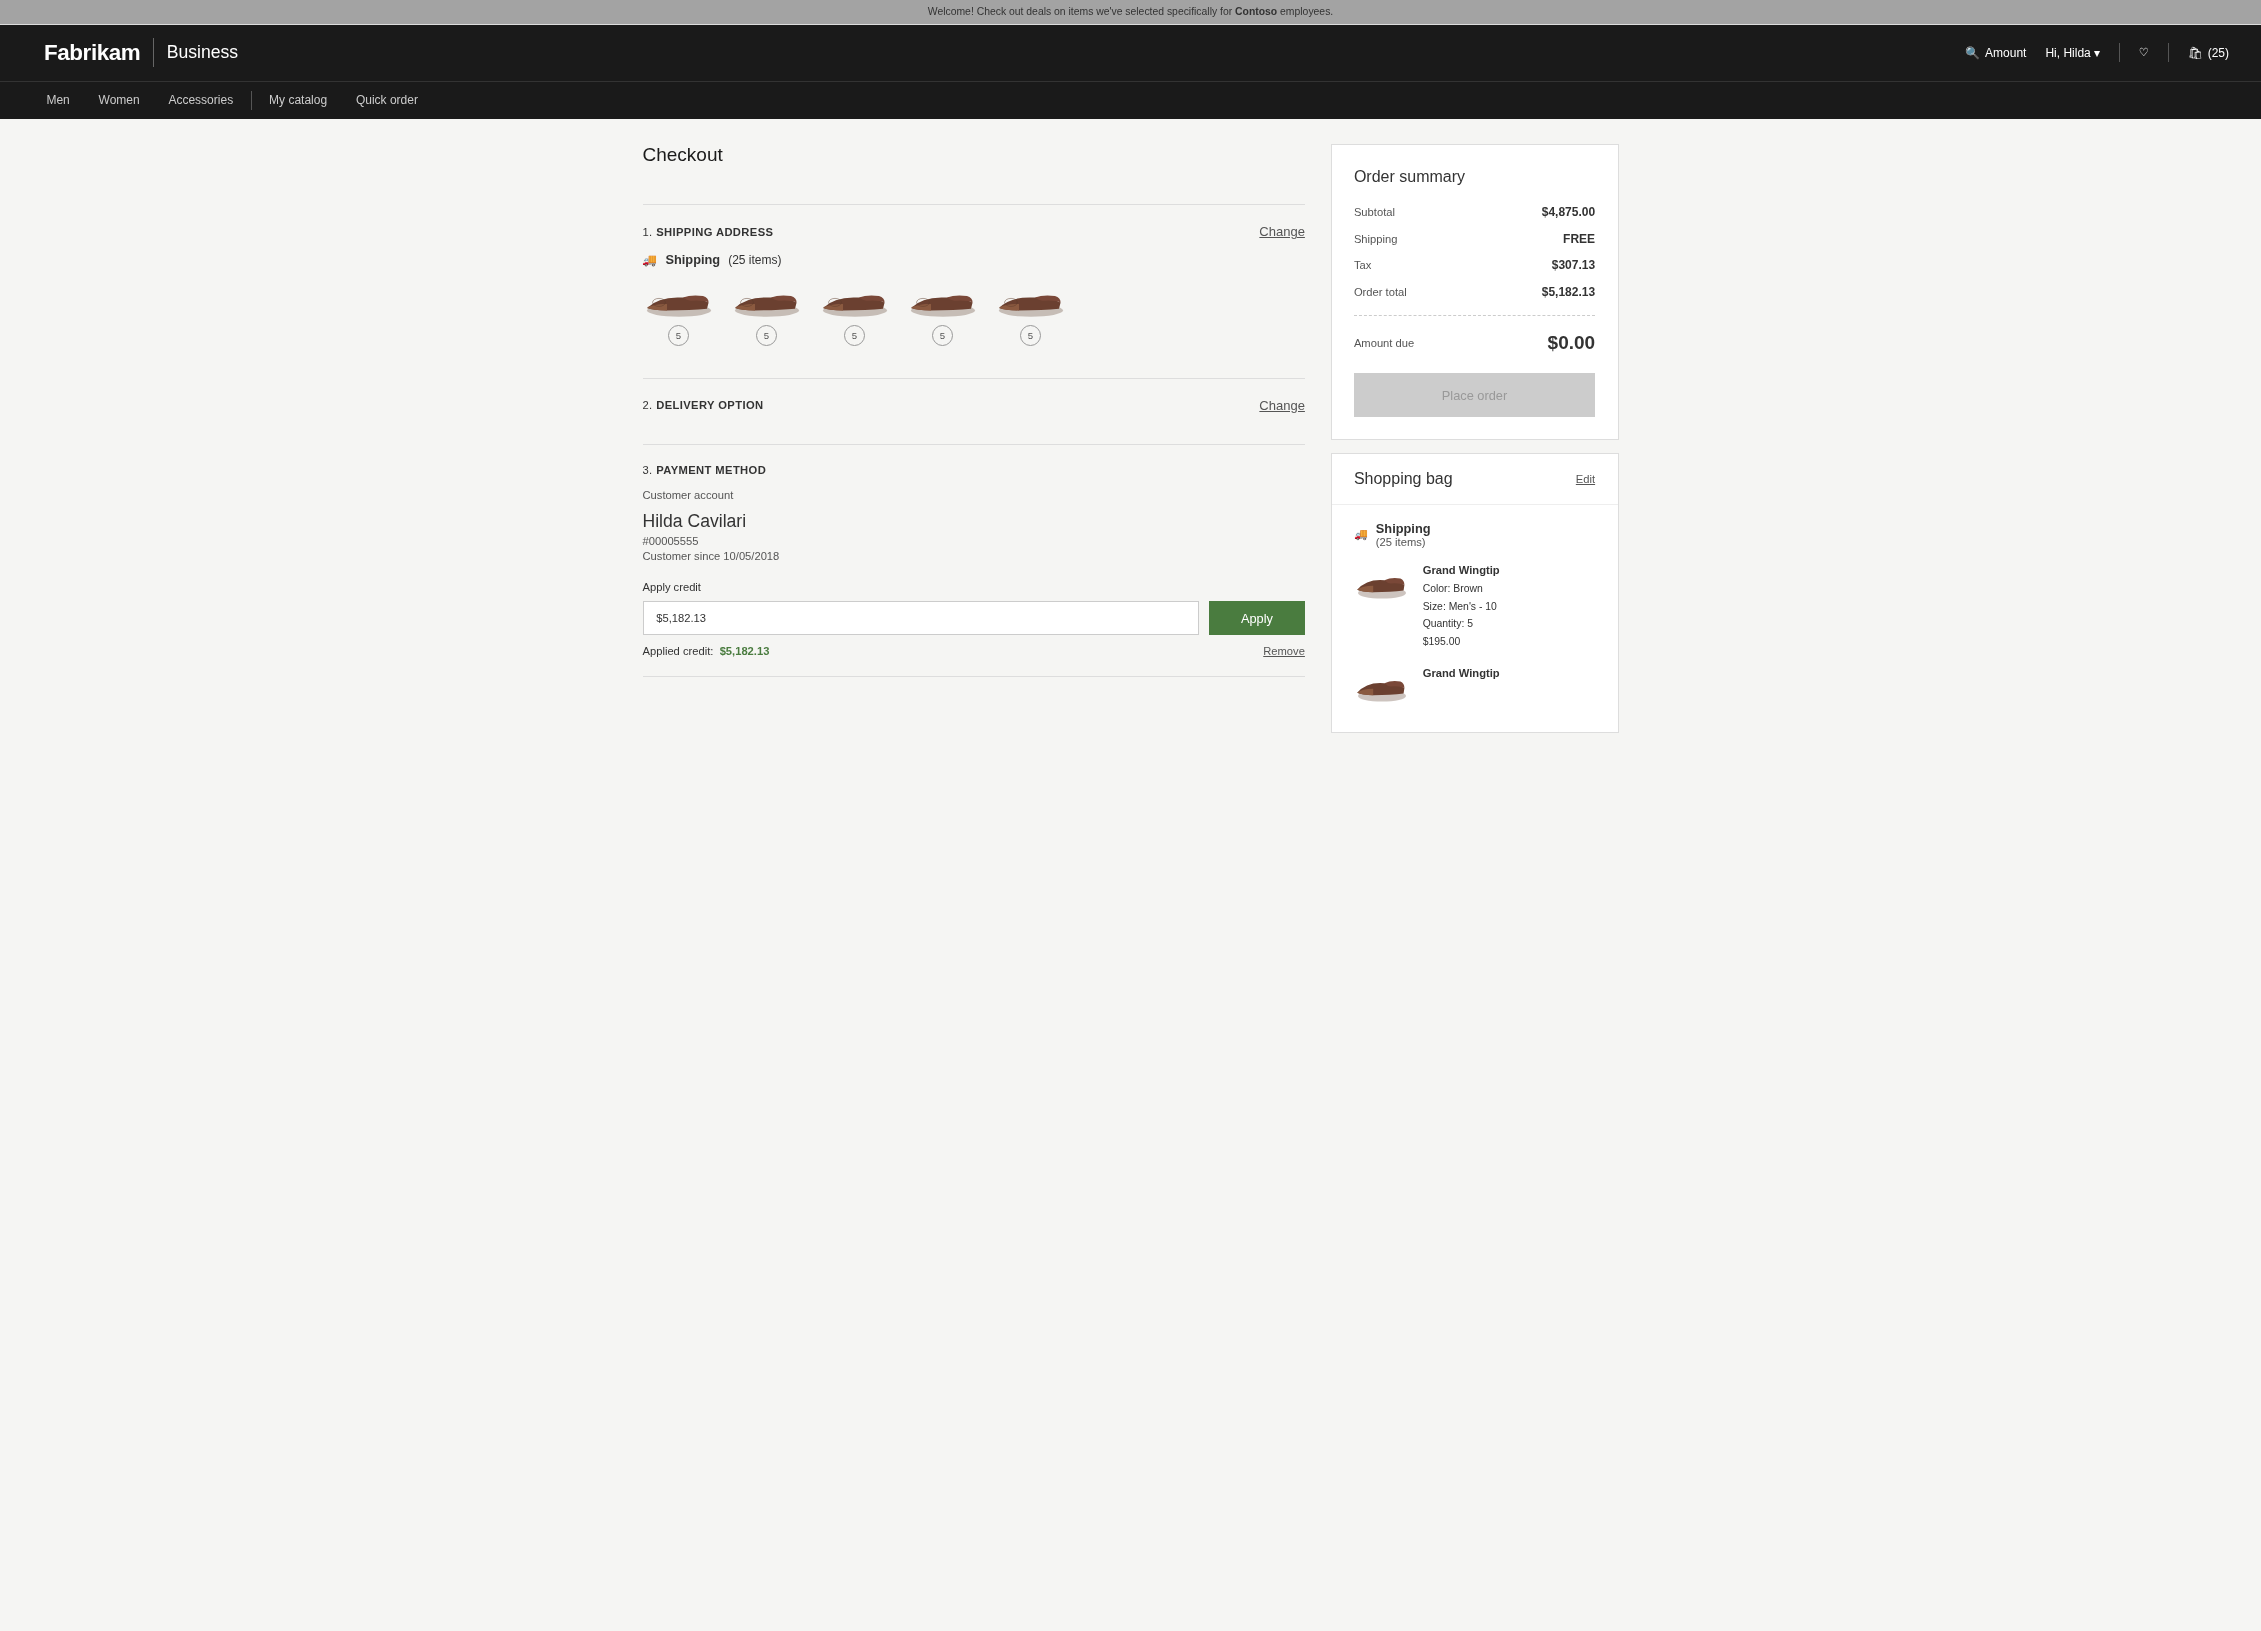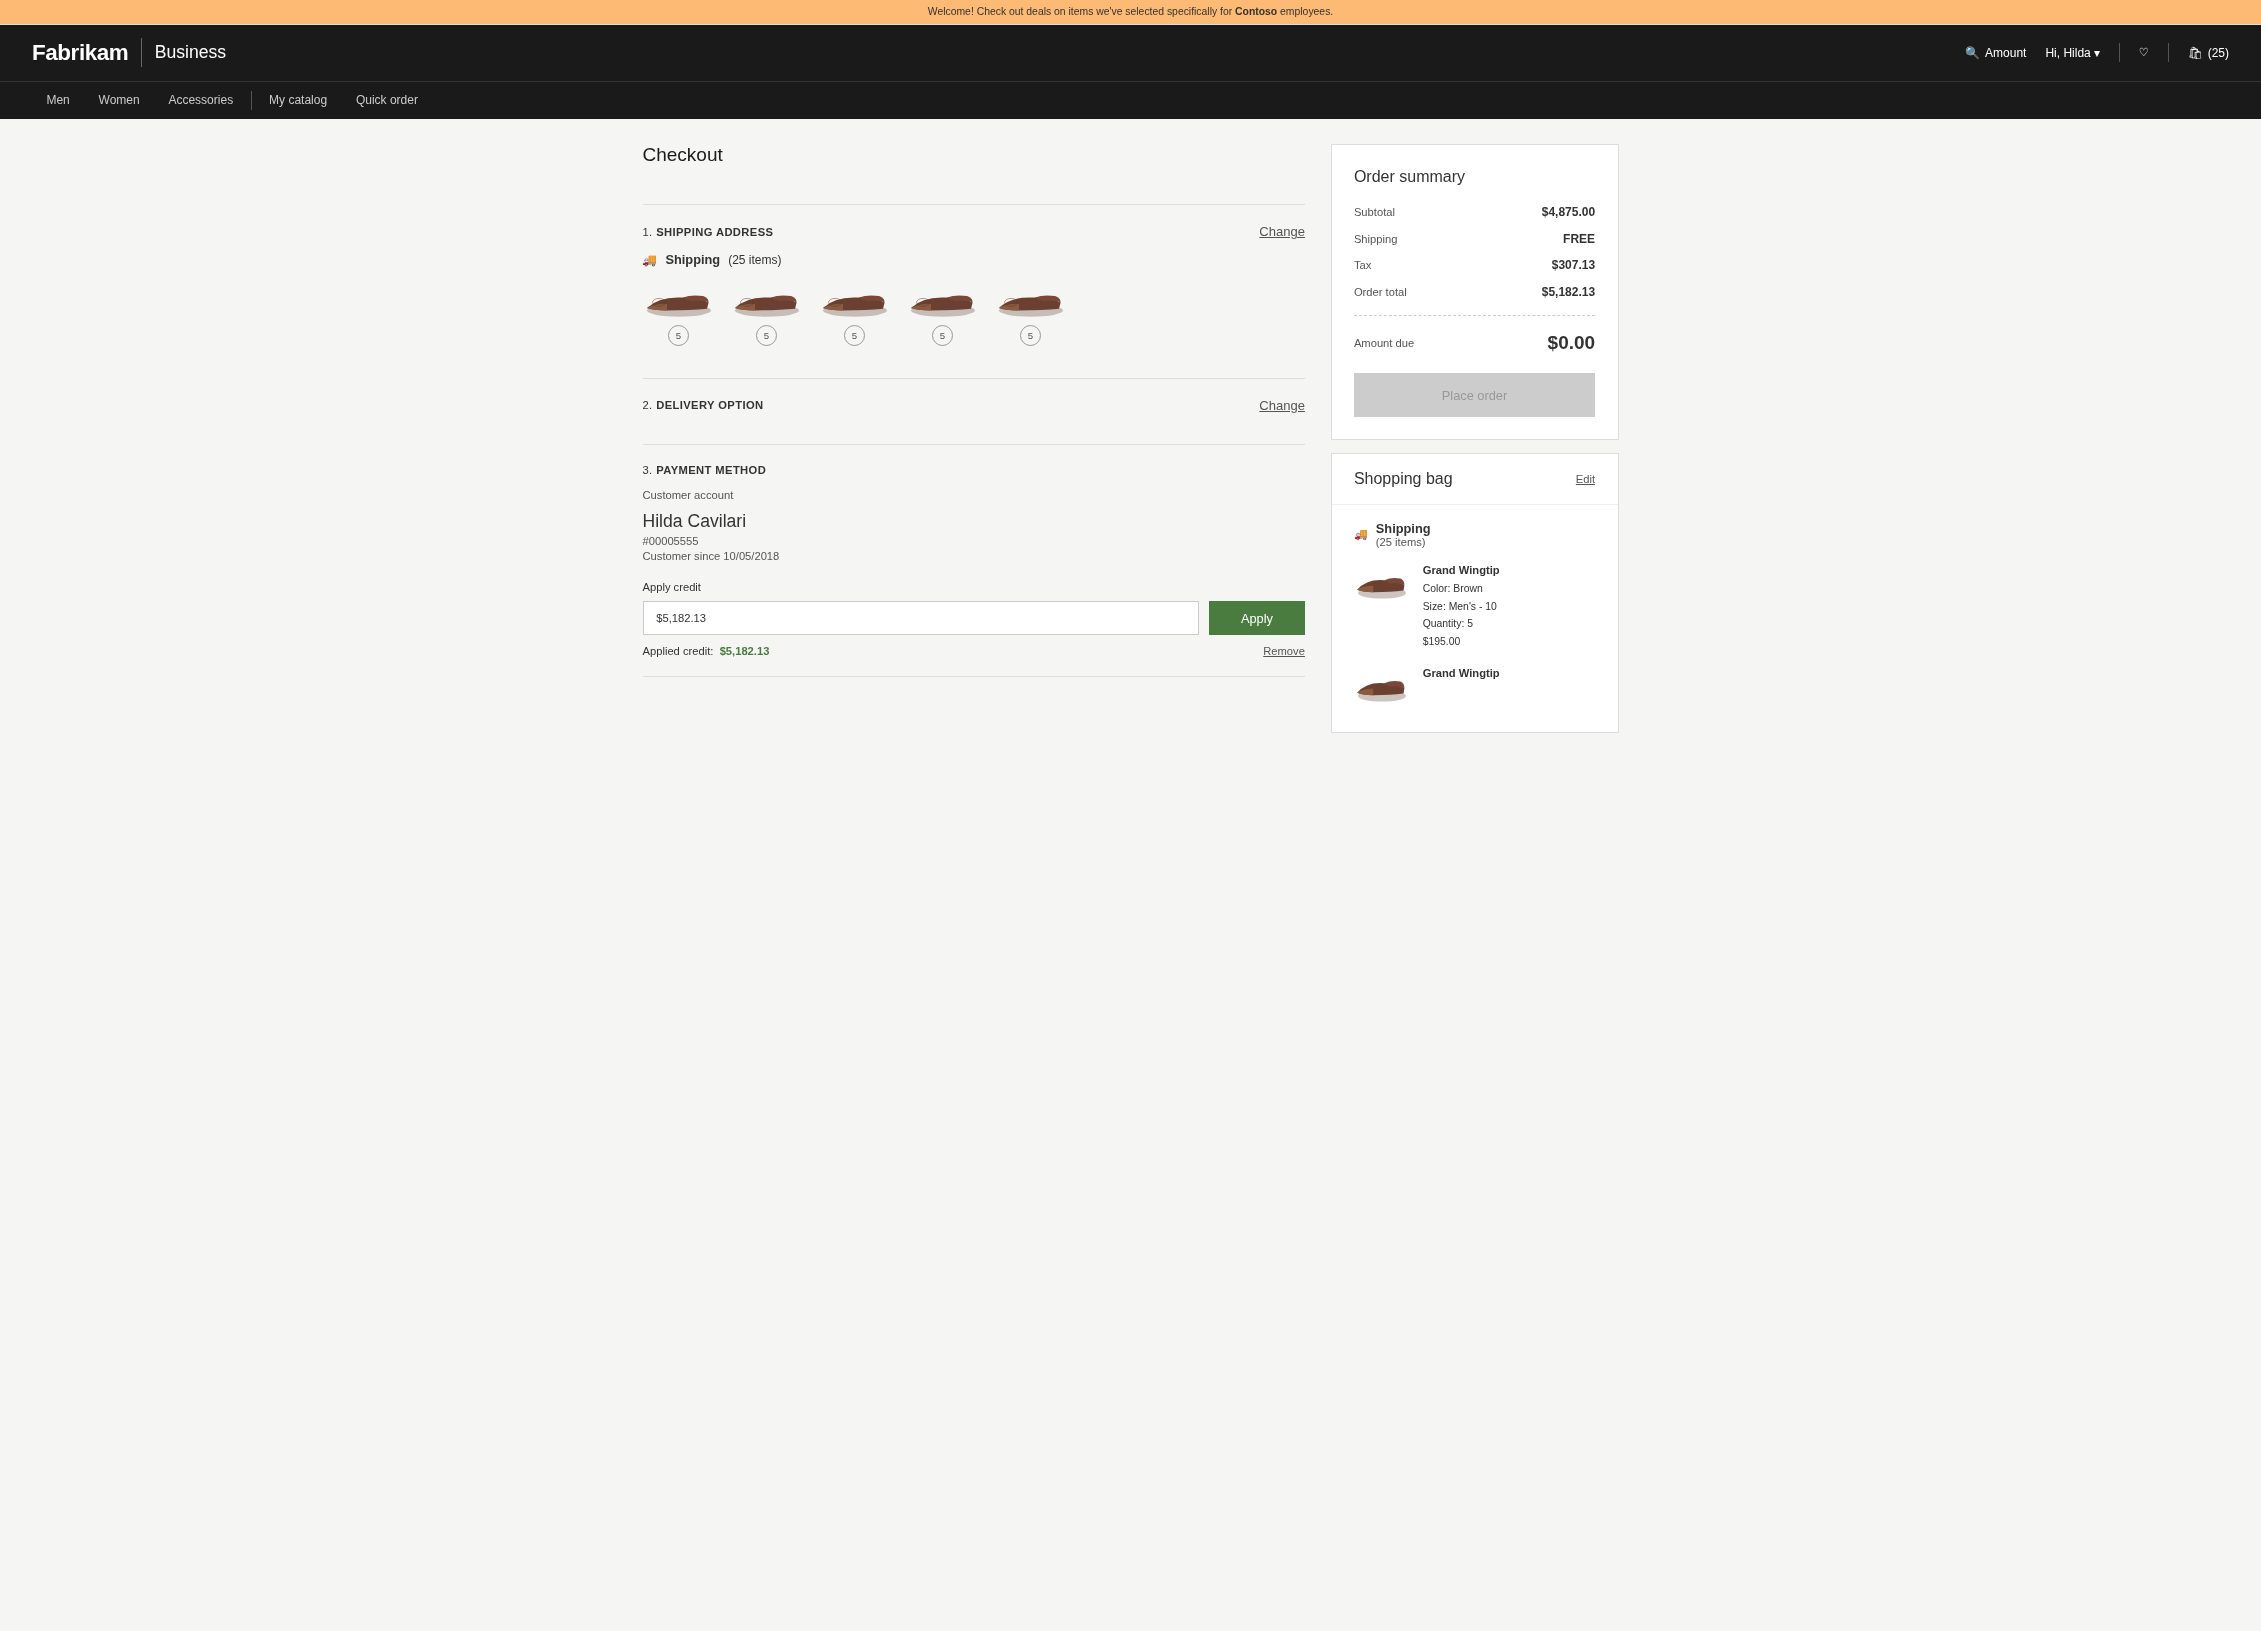--- a/index.html
+++ b/index.html
@@ -1,20 +1,20 @@
 <!DOCTYPE html>
 <html style="font-size:12.8px"><head>
   <meta charset="utf-8">
   <style>
     * { box-sizing: border-box; margin: 0; padding: 0; }
     body { font-family: 'Segoe UI', Arial, sans-serif; background: #f5f5f3; color: #333; font-size: 11.2px; }
 
     
     .announcement-bar {
-      background: #fdba74;
+      background: #a3a3a3;
       text-align: center;
       padding: 6.4px 12.8px;
       font-size: 10.4px;
       color: #333;
       border-bottom: 0.8px solid #ddd;
     }
     .announcement-bar strong { font-weight: 700; }
 
     
     .header {
@@ -29,20 +29,21 @@
     .header-logo {
       display: flex;
       align-items: center;
       gap: 0;
     }
     .logo-text {
       font-size: 22.4px;
       font-weight: 700;
       color: #fff;
       letter-spacing: -0.4px;
+      margin-left: 12px;
     }
     .logo-divider {
       width: 0.8px;
       height: 29px;
       background: #666;
       margin: 0 12.8px;
     }
     .logo-business {
       font-size: 17.6px;
       font-weight: 300;

